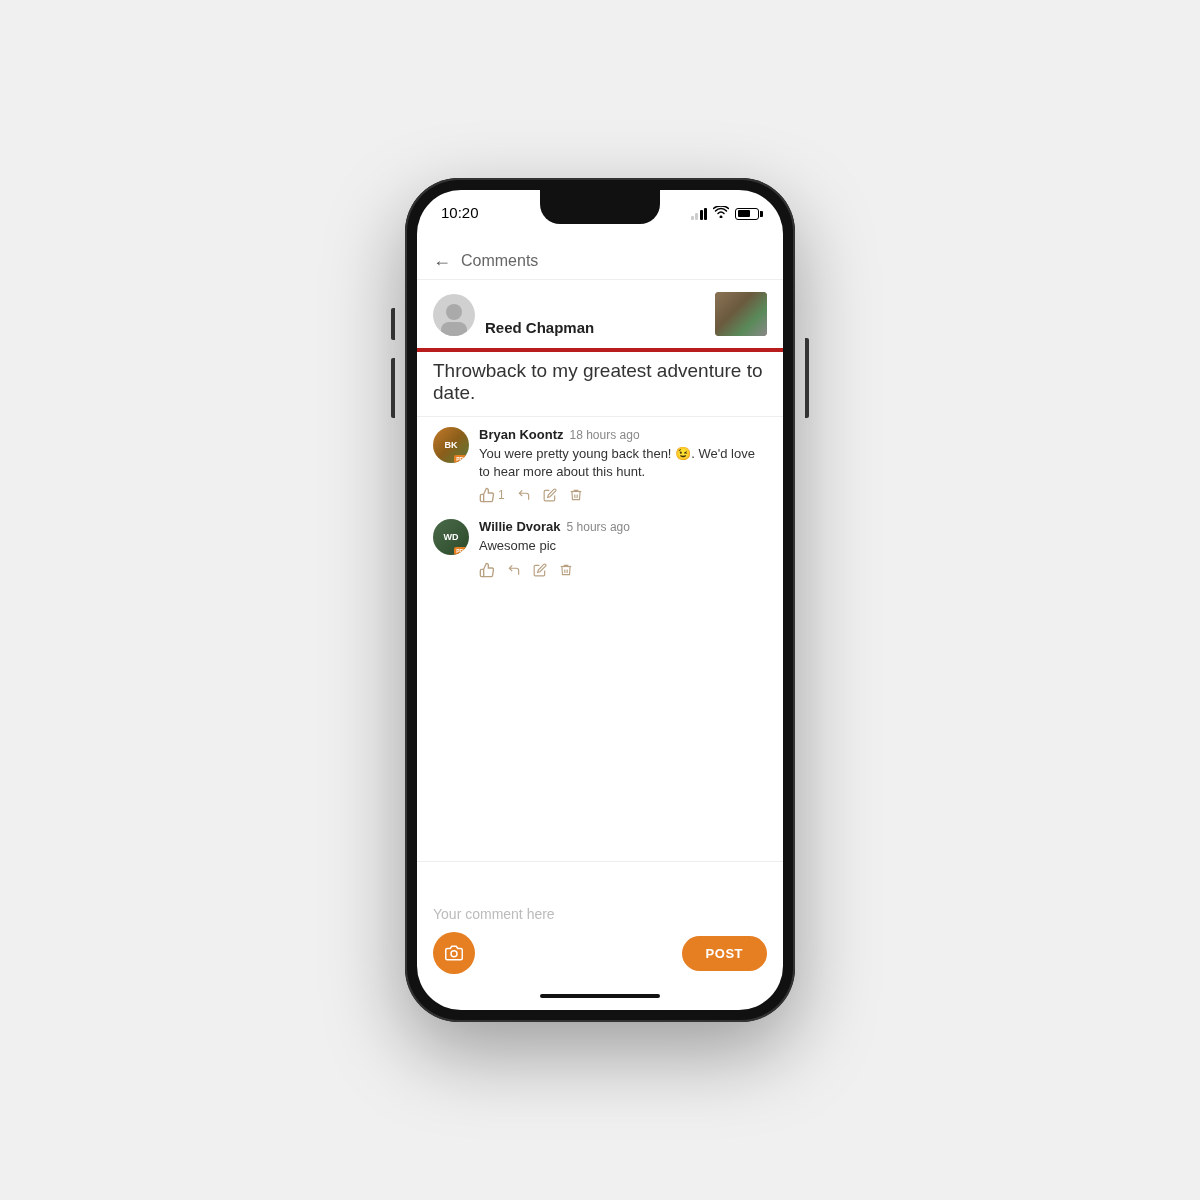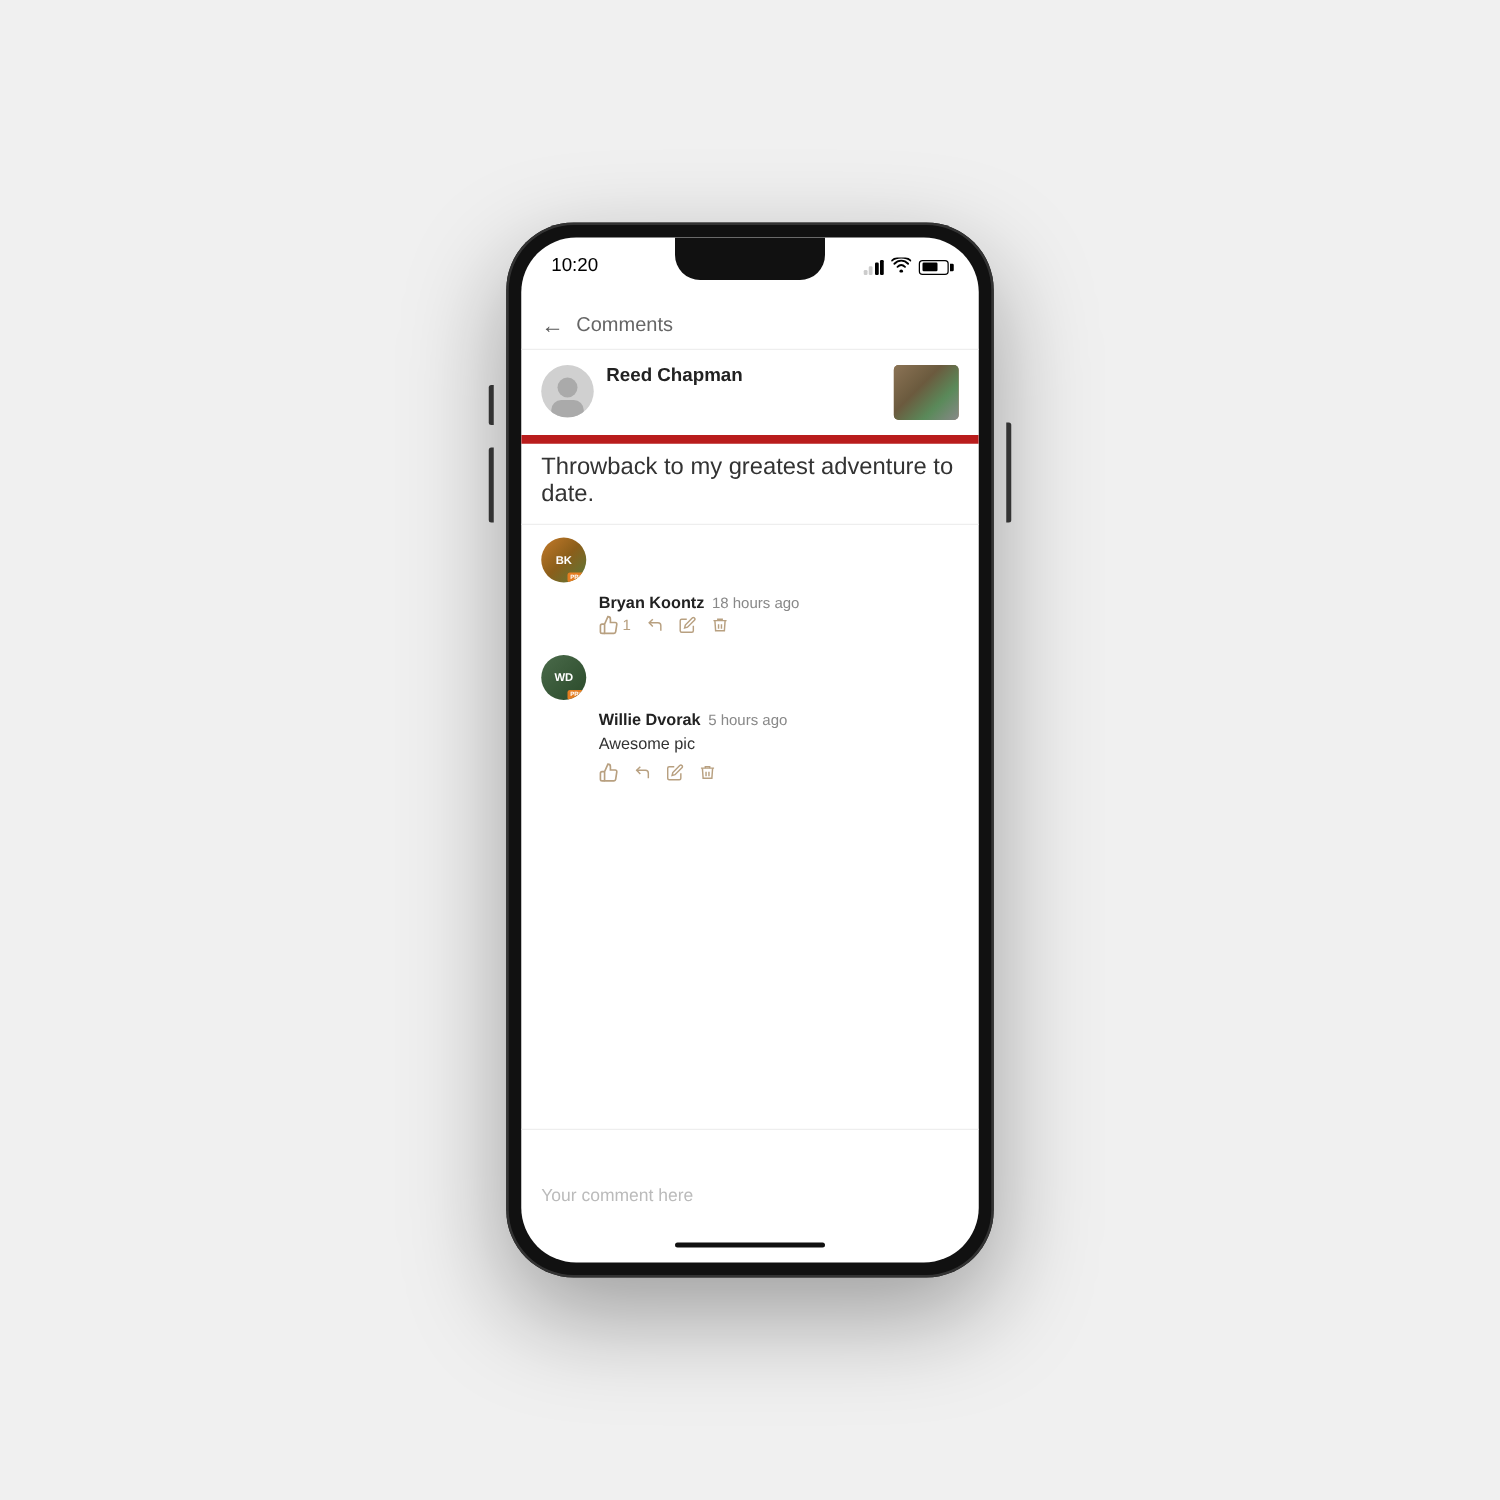--- a/index.html
+++ b/index.html
@@ -164,23 +164,23 @@
     }
 
     .nav-title {
       font-size: 16px;
       color: #666;
     }
 
     
     .post-header {
       display: flex;
-      align-items: flex-start;
+      align-items: flex-end;
       padding: 12px 16px;
-      border-bottom: 7px solid #b91c1c;
+      border-bottom: 4px solid #b91c1c;
       flex-shrink: 0;
     }
 
     .post-avatar {
       width: 42px;
       height: 42px;
       border-radius: 50%;
       background: #d0d0d0;
       display: flex;
       align-items: center;
@@ -300,21 +300,20 @@
     .comment-avatar-label {
       font-size: 9px;
       font-weight: bold;
       color: white;
       text-align: center;
       line-height: 1;
     }
 
     .comment-content {
       flex: 1;
-      margin-top: 44px;
     }
 
     .comment-header {
       display: flex;
       align-items: baseline;
       gap: 6px;
       margin-bottom: 3px;
     }
 
     .comment-author {
@@ -481,20 +480,21 @@
       <div class="comment-item">
         <div class="comment-avatar comment-avatar-bryan">
           <span class="comment-avatar-label">BK</span>
           <span class="avatar-badge">PRO</span>
         </div>
         <div class="comment-content">
           <div class="comment-header">
             <span class="comment-author">Bryan Koontz</span>
             <span class="comment-time">18 hours ago</span>
           </div>
+          <div class="comment-text">You were pretty young back then! 😉. We'd love to hear more about this hunt.</div>
           <div class="comment-actions">
             <span class="action-btn">
               <svg width="16" height="16" viewBox="0 0 24 24" fill="none" stroke="#b8a080" stroke-width="2">
                 <path d="M14 9V5a3 3 0 0 0-3-3l-4 9v11h11.28a2 2 0 0 0 2-1.7l1.38-9a2 2 0 0 0-2-2.3z"></path>
                 <path d="M7 22H4a2 2 0 0 1-2-2v-7a2 2 0 0 1 2-2h3"></path>
               </svg>
               <span class="action-count">1</span>
             </span>
             <span class="action-btn">
               <svg width="14" height="14" viewBox="0 0 24 24" fill="none" stroke="#b8a080" stroke-width="2">
@@ -561,20 +561,29 @@
           </div>
         </div>
       </div>
 
     </div>
 
     <div class="bottom-input-area">
       <div class="comment-input-row">
         <span class="comment-placeholder">Your comment here</span>
       </div>
+      <div class="bottom-buttons">
+        <div class="camera-btn">
+          <svg width="18" height="18" viewBox="0 0 24 24" fill="none" stroke="white" stroke-width="2">
+            <path d="M23 19a2 2 0 0 1-2 2H3a2 2 0 0 1-2-2V8a2 2 0 0 1 2-2h4l2-3h6l2 3h4a2 2 0 0 1 2 2z"></path>
+            <circle cx="12" cy="13" r="4"></circle>
+          </svg>
+        </div>
+        <div class="post-btn">POST</div>
+      </div>
     </div>
 
     <div class="home-indicator">
       <div class="home-bar"></div>
     </div>
 
   </div>
 </div>
 
 </body></html>

